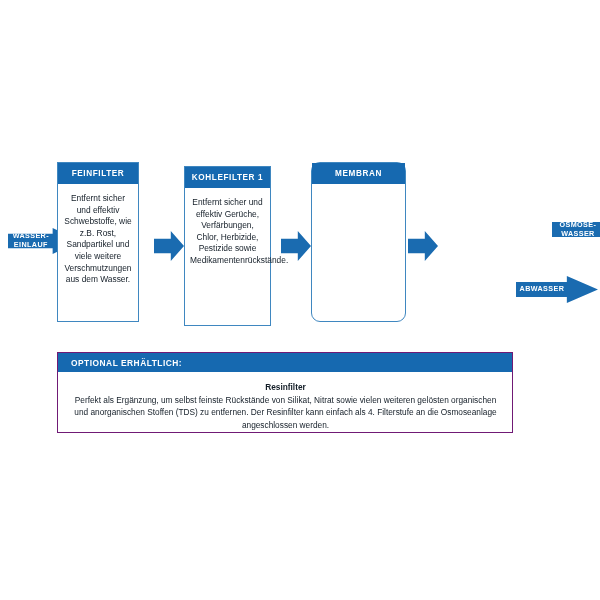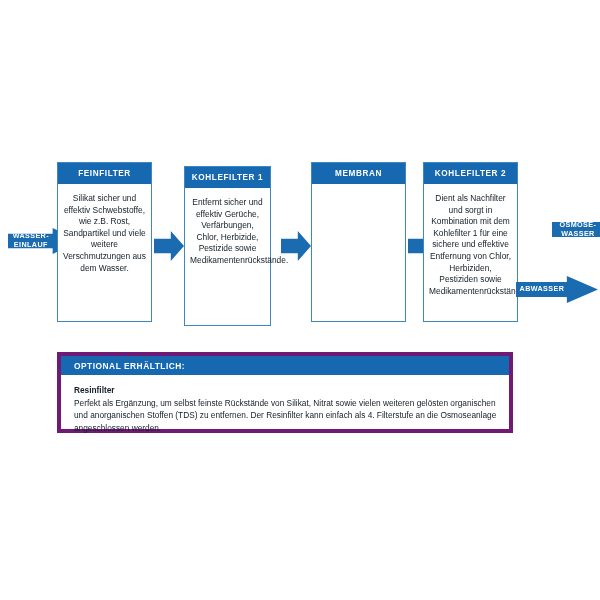--- a/index.html
+++ b/index.html
@@ -77,22 +77,23 @@
   .connector {
     position: absolute;
     background: #1a6bb0;
     clip-path: polygon(0 26%, 56% 26%, 56% 0, 100% 50%, 56% 100%, 56% 74%, 0 74%);
   }
 
   
   #optional-panel {
     position: absolute;
     box-sizing: border-box;
-    border: 4px solid #701a75;
+    border: 1px solid #701a75;
     background: #ffffff;
+    text-align: center;
   }
   #optional-header {
     box-sizing: border-box;
     height: 19px;
     background: #1669b0;
     color: #ffffff;
     font-size: 8.4px;
     font-weight: bold;
     letter-spacing: 0.5px;
     display: flex;
@@ -120,44 +121,40 @@
 
 <div id="stage">
 
   <div class="arrow plain" id="inlet-arrow" style="left:8px; top:228px; width:72px; height:26px;">
     <div class="arrow-label">
       <span>WASSER-</span><br>
       <span>EINLAUF</span>
     </div>
   </div>
 
-  <div class="stage-box" id="stage-box-feinfilter" style="left:57px; top:162px; width:95px; height:160px;">
+  <div class="stage-box" id="stage-box-feinfilter" style="left:57px; top:162px; width:82px; height:160px;">
     <div class="stage-header">FEINFILTER</div>
-    <div class="stage-body">Silikat sicher und effektiv Schwebstoffe, wie z.B.  Rost, Sandpartikel und viele weitere Verschmutzungen aus dem Wasser.</div>
+    <div class="stage-body">Entfernt sicher und effektiv Schwebstoffe, wie z.B.  Rost, Sandpartikel und viele weitere Verschmutzungen aus dem Wasser.</div>
   </div>
 
   <div class="connector" id="connector-1" style="left:154px; top:231px; width:30px; height:30px;"></div>
 
   <div class="stage-box" id="stage-box-kohlefilter-1" style="left:184px; top:166px; width:87px; height:160px;">
     <div class="stage-header">KOHLEFILTER 1</div>
     <div class="stage-body">Entfernt sicher und effektiv Gerüche, Verfärbungen, Chlor, Herbizide, Pestizide sowie Medikamentenrückstände.</div>
   </div>
 
   <div class="connector" id="connector-2" style="left:281px; top:231px; width:30px; height:30px;"></div>
 
-  <div class="stage-box" id="stage-box-membran" style="left:311px; top:162px; width:95px; height:160px;">
+  <div class="stage-box" id="stage-box-membran" style="left:311px; top:162px; width:95px; height:160px;border-radius:9px;">
     <div class="stage-header">MEMBRAN</div>
   </div>
 
   <div class="connector" id="connector-3" style="left:408px; top:231px; width:30px; height:30px;"></div>
 
-  <div class="stage-box" id="stage-box-kohlefilter-2" style="left:423px; top:162px; width:95px; height:160px;">
-    <div class="stage-header">KOHLEFILTER 2</div>
-    <div class="stage-body">Dient als Nachfilter und sorgt in Kombination mit dem Kohlefilter 1 für eine sichere und effektive Entfernung von Chlor, Herbiziden, Pestiziden sowie Medikamentenrückständen.</div>
-  </div>
 
   <div class="arrow plain" id="outlet-arrow-osmose" style="left:528px; top:216px; width:82px; height:27px;margin-left:24px;">
     <div class="arrow-label">
       <span>OSMOSE-</span><br>
       <span>WASSER</span>
     </div>
   </div>
 
   <div class="arrow plain" id="outlet-arrow-abwasser" style="left:516px; top:276px; width:82px; height:27px;">
     <div class="arrow-label">ABWASSER</div>

